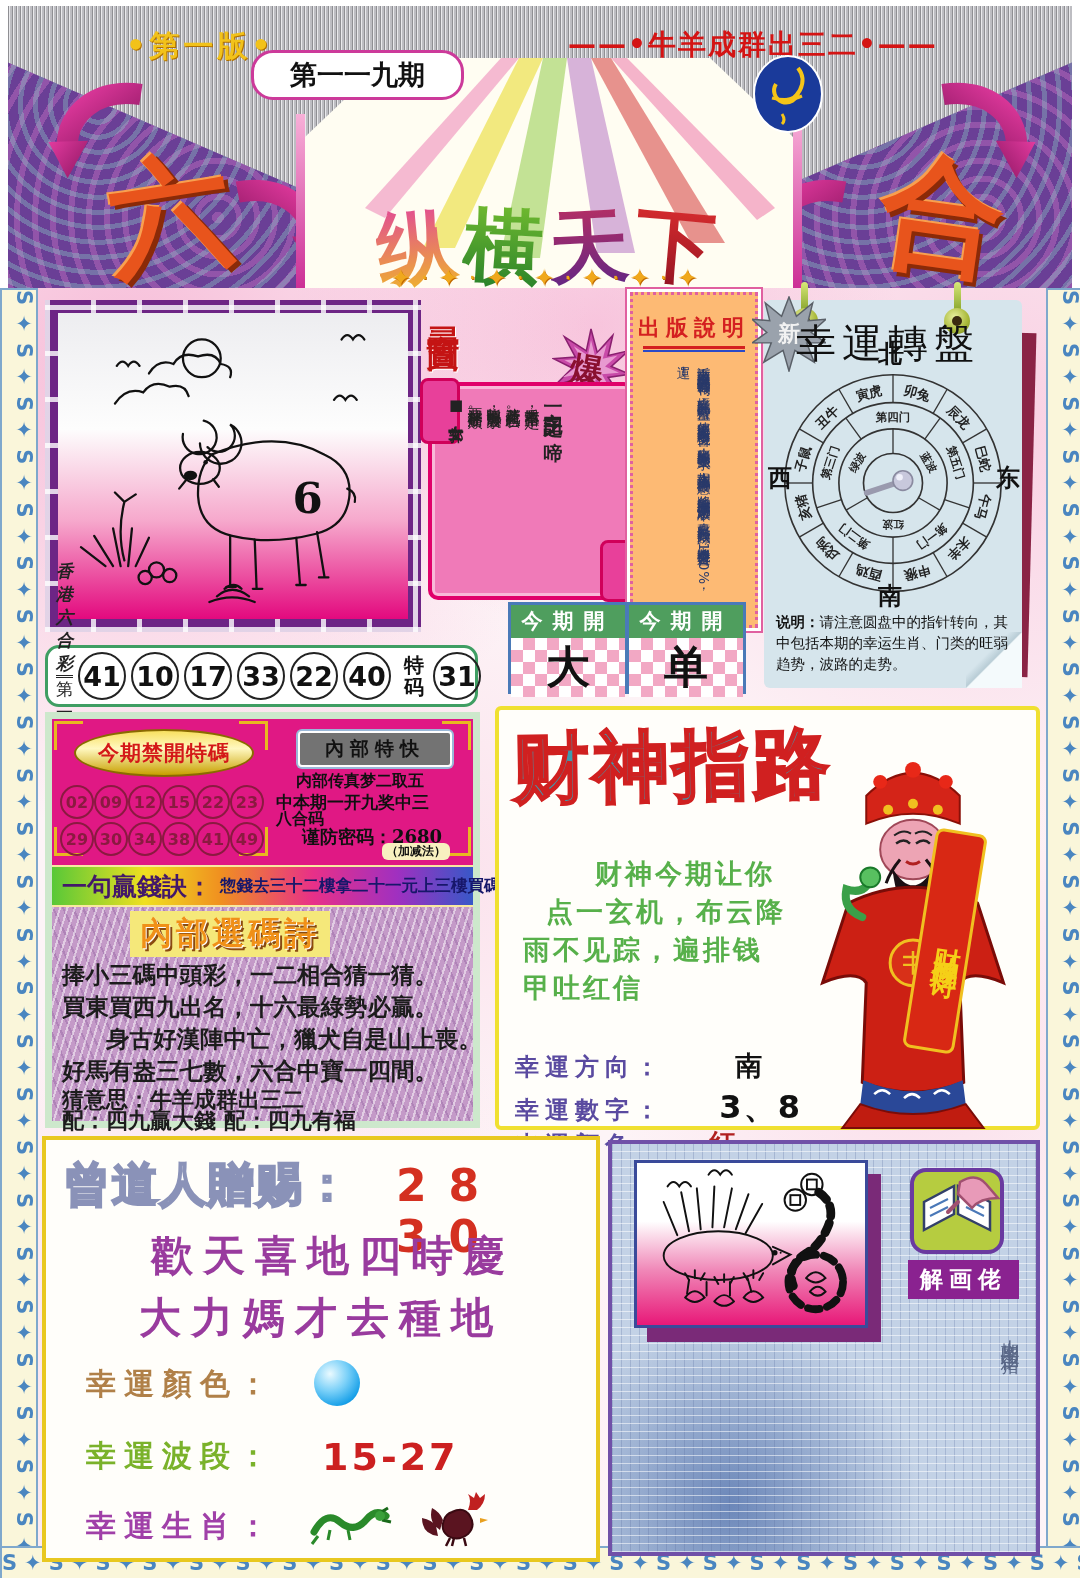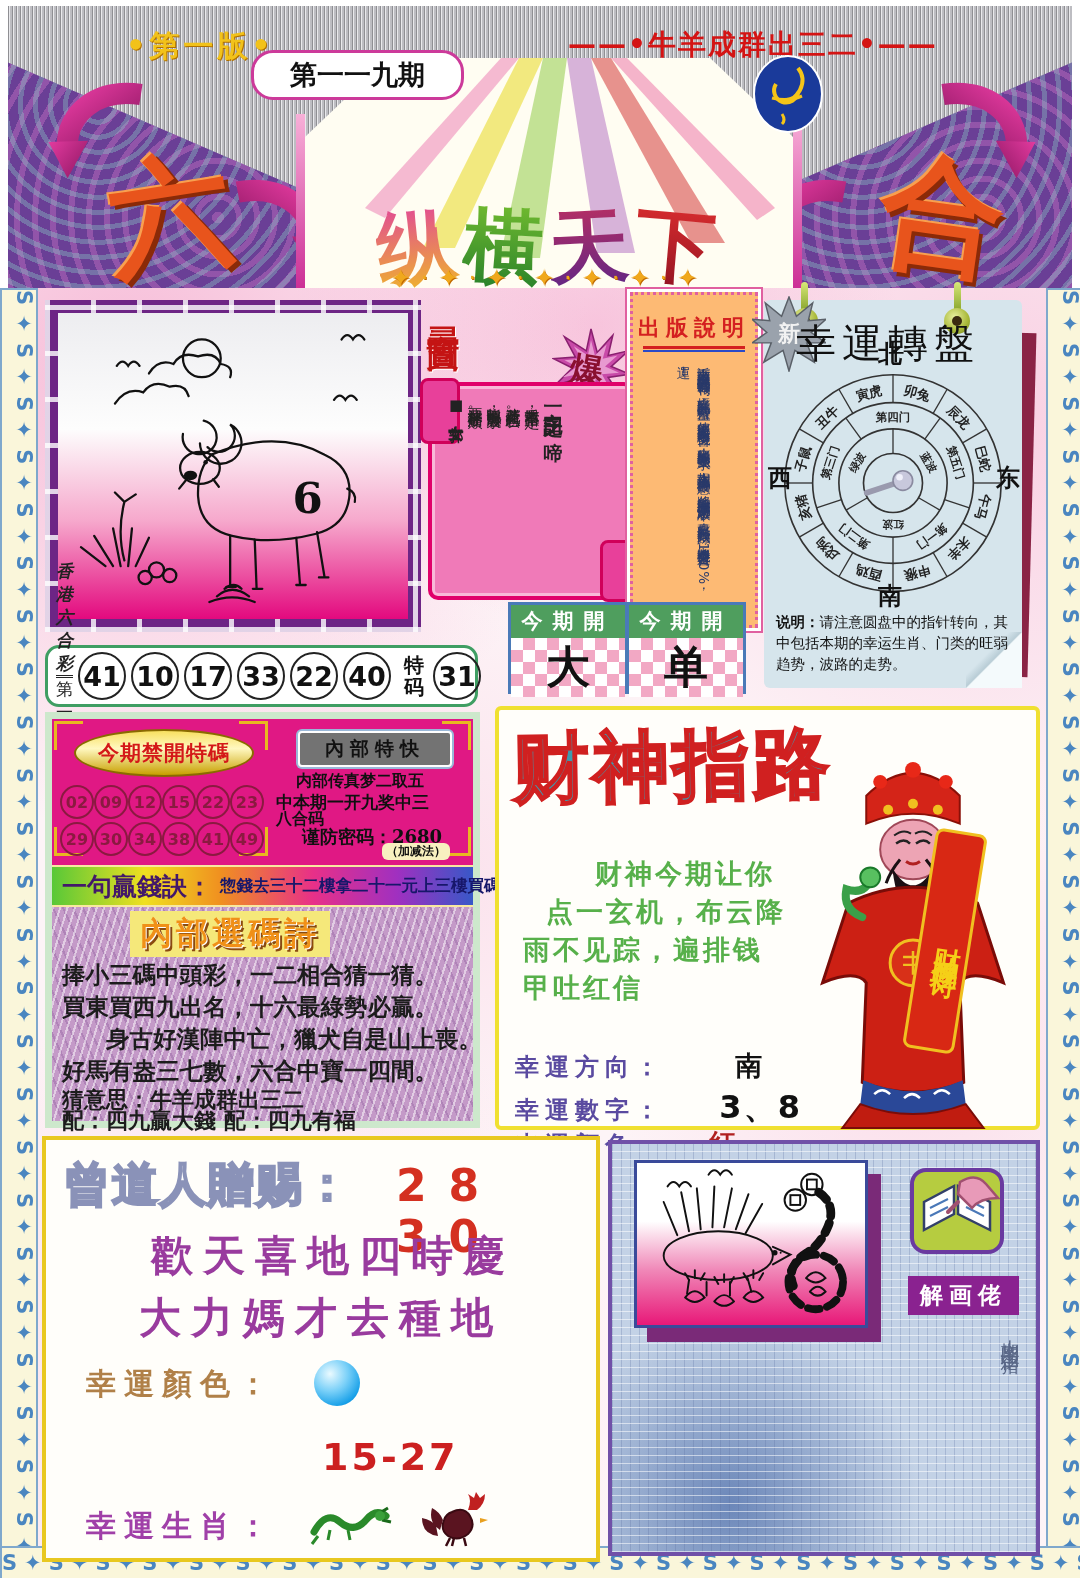--- a/index.html
+++ b/index.html
@@ -182,21 +182,21 @@
   
   #riddle-panel{left:608px;top:1140px;width:432px;height:416px;background:#c3d2e6;border:4px solid #7050a8;
      box-sizing:border-box;
      background-image:repeating-linear-gradient(0deg,rgba(255,255,255,.55) 0 1px,rgba(0,0,0,0) 1px 8px),
        repeating-linear-gradient(90deg,rgba(90,110,160,.28) 0 1px,rgba(0,0,0,0) 1px 9px),
        radial-gradient(circle at 28% 88%,rgba(20,60,140,.5),rgba(0,0,0,0) 40%);}
   #riddle-pic{left:22px;top:16px;width:228px;height:162px;border:3px solid #3a4a9a;
      background:linear-gradient(#fff 0%,#fff 36%,#f088b8 66%,#e81878 100%);
      box-shadow:13px 14px 0 #7a2a78;}
   #solver-icon{left:298px;top:24px;}
-  #solver-label{left:296px;top:132px;background:#8a2290;color:#fff;font-size:23px;font-weight:700;
+  #solver-label{left:296px;top:116px;background:#8a2290;color:#fff;font-size:23px;font-weight:700;
      letter-spacing:6px;padding:4px 12px;}
   #riddle-note{left:386px;top:180px;writing-mode:vertical-rl;font-size:19px;color:#5a6888;letter-spacing:4px;}
 </style>
 </head>
 <body>
 
 <div id="page">
 
   <div class="abs" id="masthead">
     <div class="abs swirl" id="swirl-left2"></div>
@@ -610,20 +610,21 @@
   </div>
 
   <div class="abs" id="zeng-panel">
     <div class="abs" id="zeng-title">曾道人贈赐：</div>
     <div class="abs" id="zeng-nums">28 30</div>
     <div class="zeng-poem" style="top:88px;margin-left:12px;">歡天喜地四時慶</div>
     <div class="zeng-poem" style="top:150px;">大力媽才去種地</div>
 
     <div class="zeng-row" style="top:224px;color:#b08048;">幸運顏色：</div>
     <div class="abs" id="zeng-ball"></div>
+    <div class="zeng-row" style="top:296px;color:#7ab22a;">幸運波段：</div>
     <div class="abs" id="zeng-wave-val">15-27</div>
     <div class="zeng-row" style="top:366px;color:#a040a8;">幸運生肖：</div>
     <svg class="abs" style="left:262px;top:352px;" width="84" height="56" viewBox="0 0 84 56">
       <path d="M6 40 q12 -22 26 -10 q14 12 26 -2 q10 -12 20 -4" fill="none" stroke="#2a8a2a" stroke-width="7" stroke-linecap="round"></path>
       <path d="M70 22 l10 -6 M74 28 l9 2" stroke="#1a6a1a" stroke-width="3"></path>
       <circle cx="72" cy="24" r="5" fill="#3aa03a"></circle>
       <path d="M10 44 l-6 8 M22 38 l-2 10 M40 38 l2 10" stroke="#2a8a2a" stroke-width="3"></path>
     </svg>
     <svg class="abs" style="left:372px;top:346px;" width="74" height="62" viewBox="0 0 74 62">
       <path d="M34 26 q12 -6 18 4 q6 10 -2 18 q-10 8 -20 2 q-8 -6 -4 -16 q2 -6 8 -8" fill="#5a1420" stroke="#3a0a12" stroke-width="2"></path>

